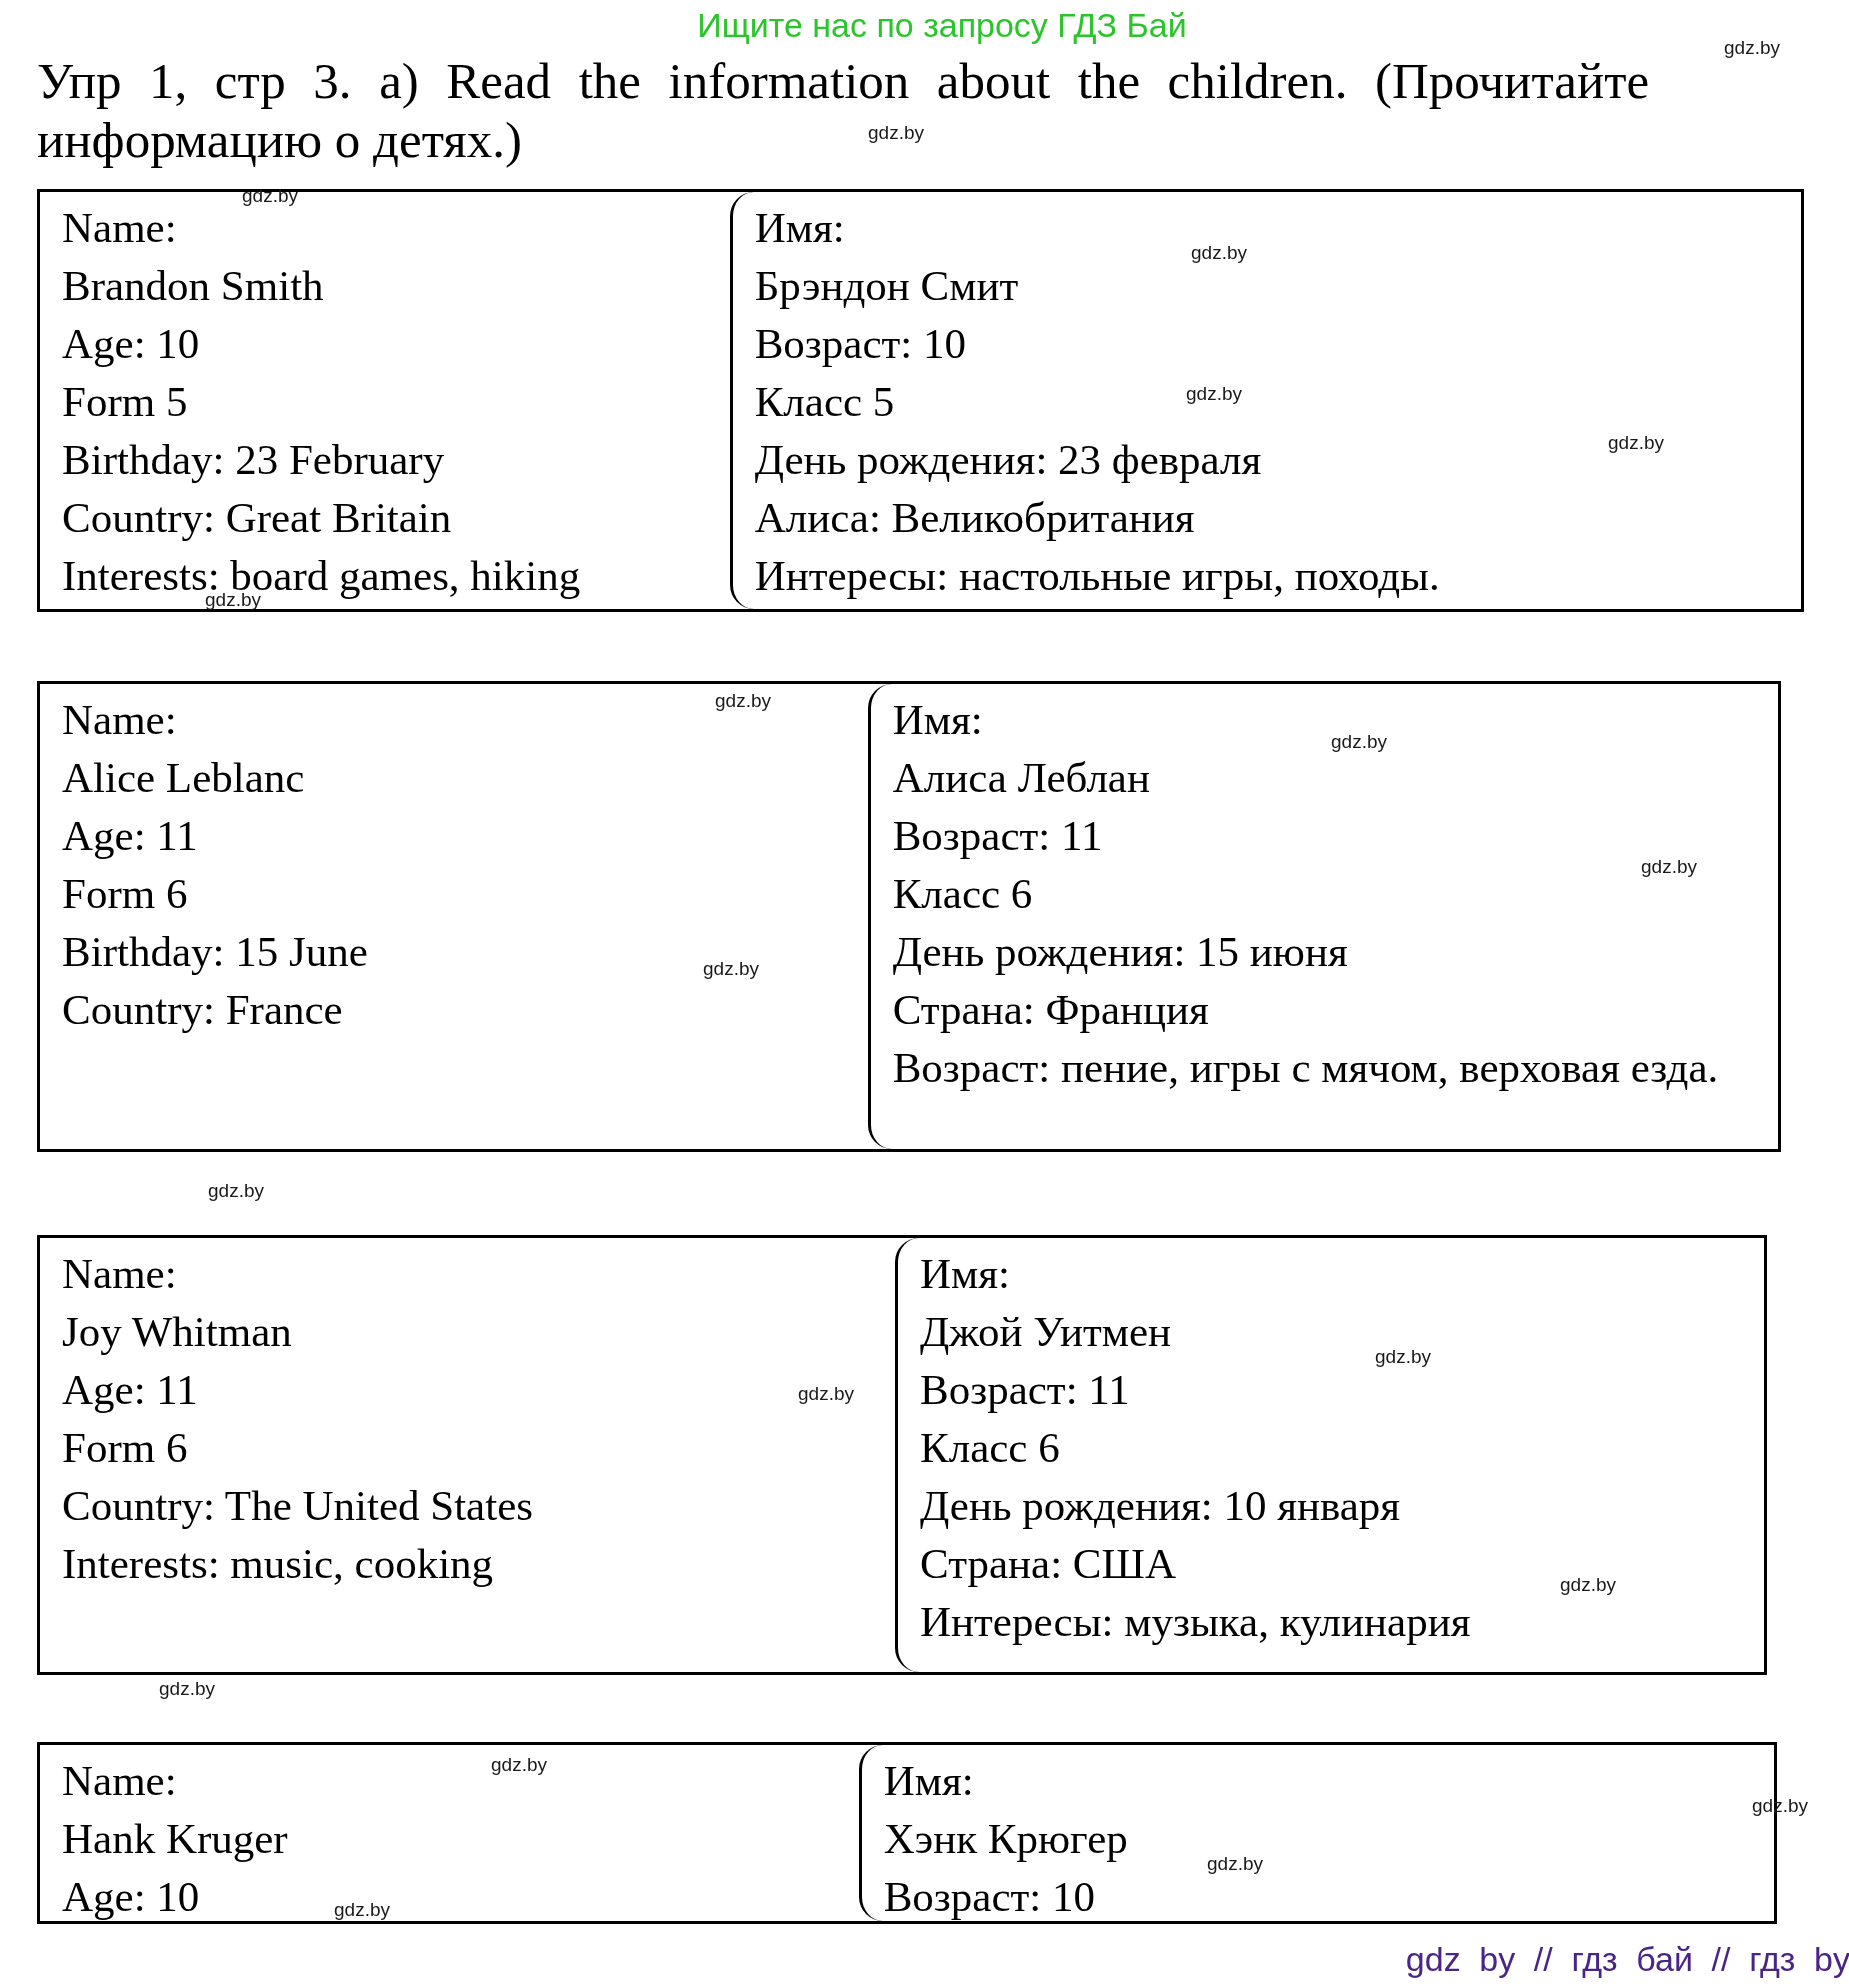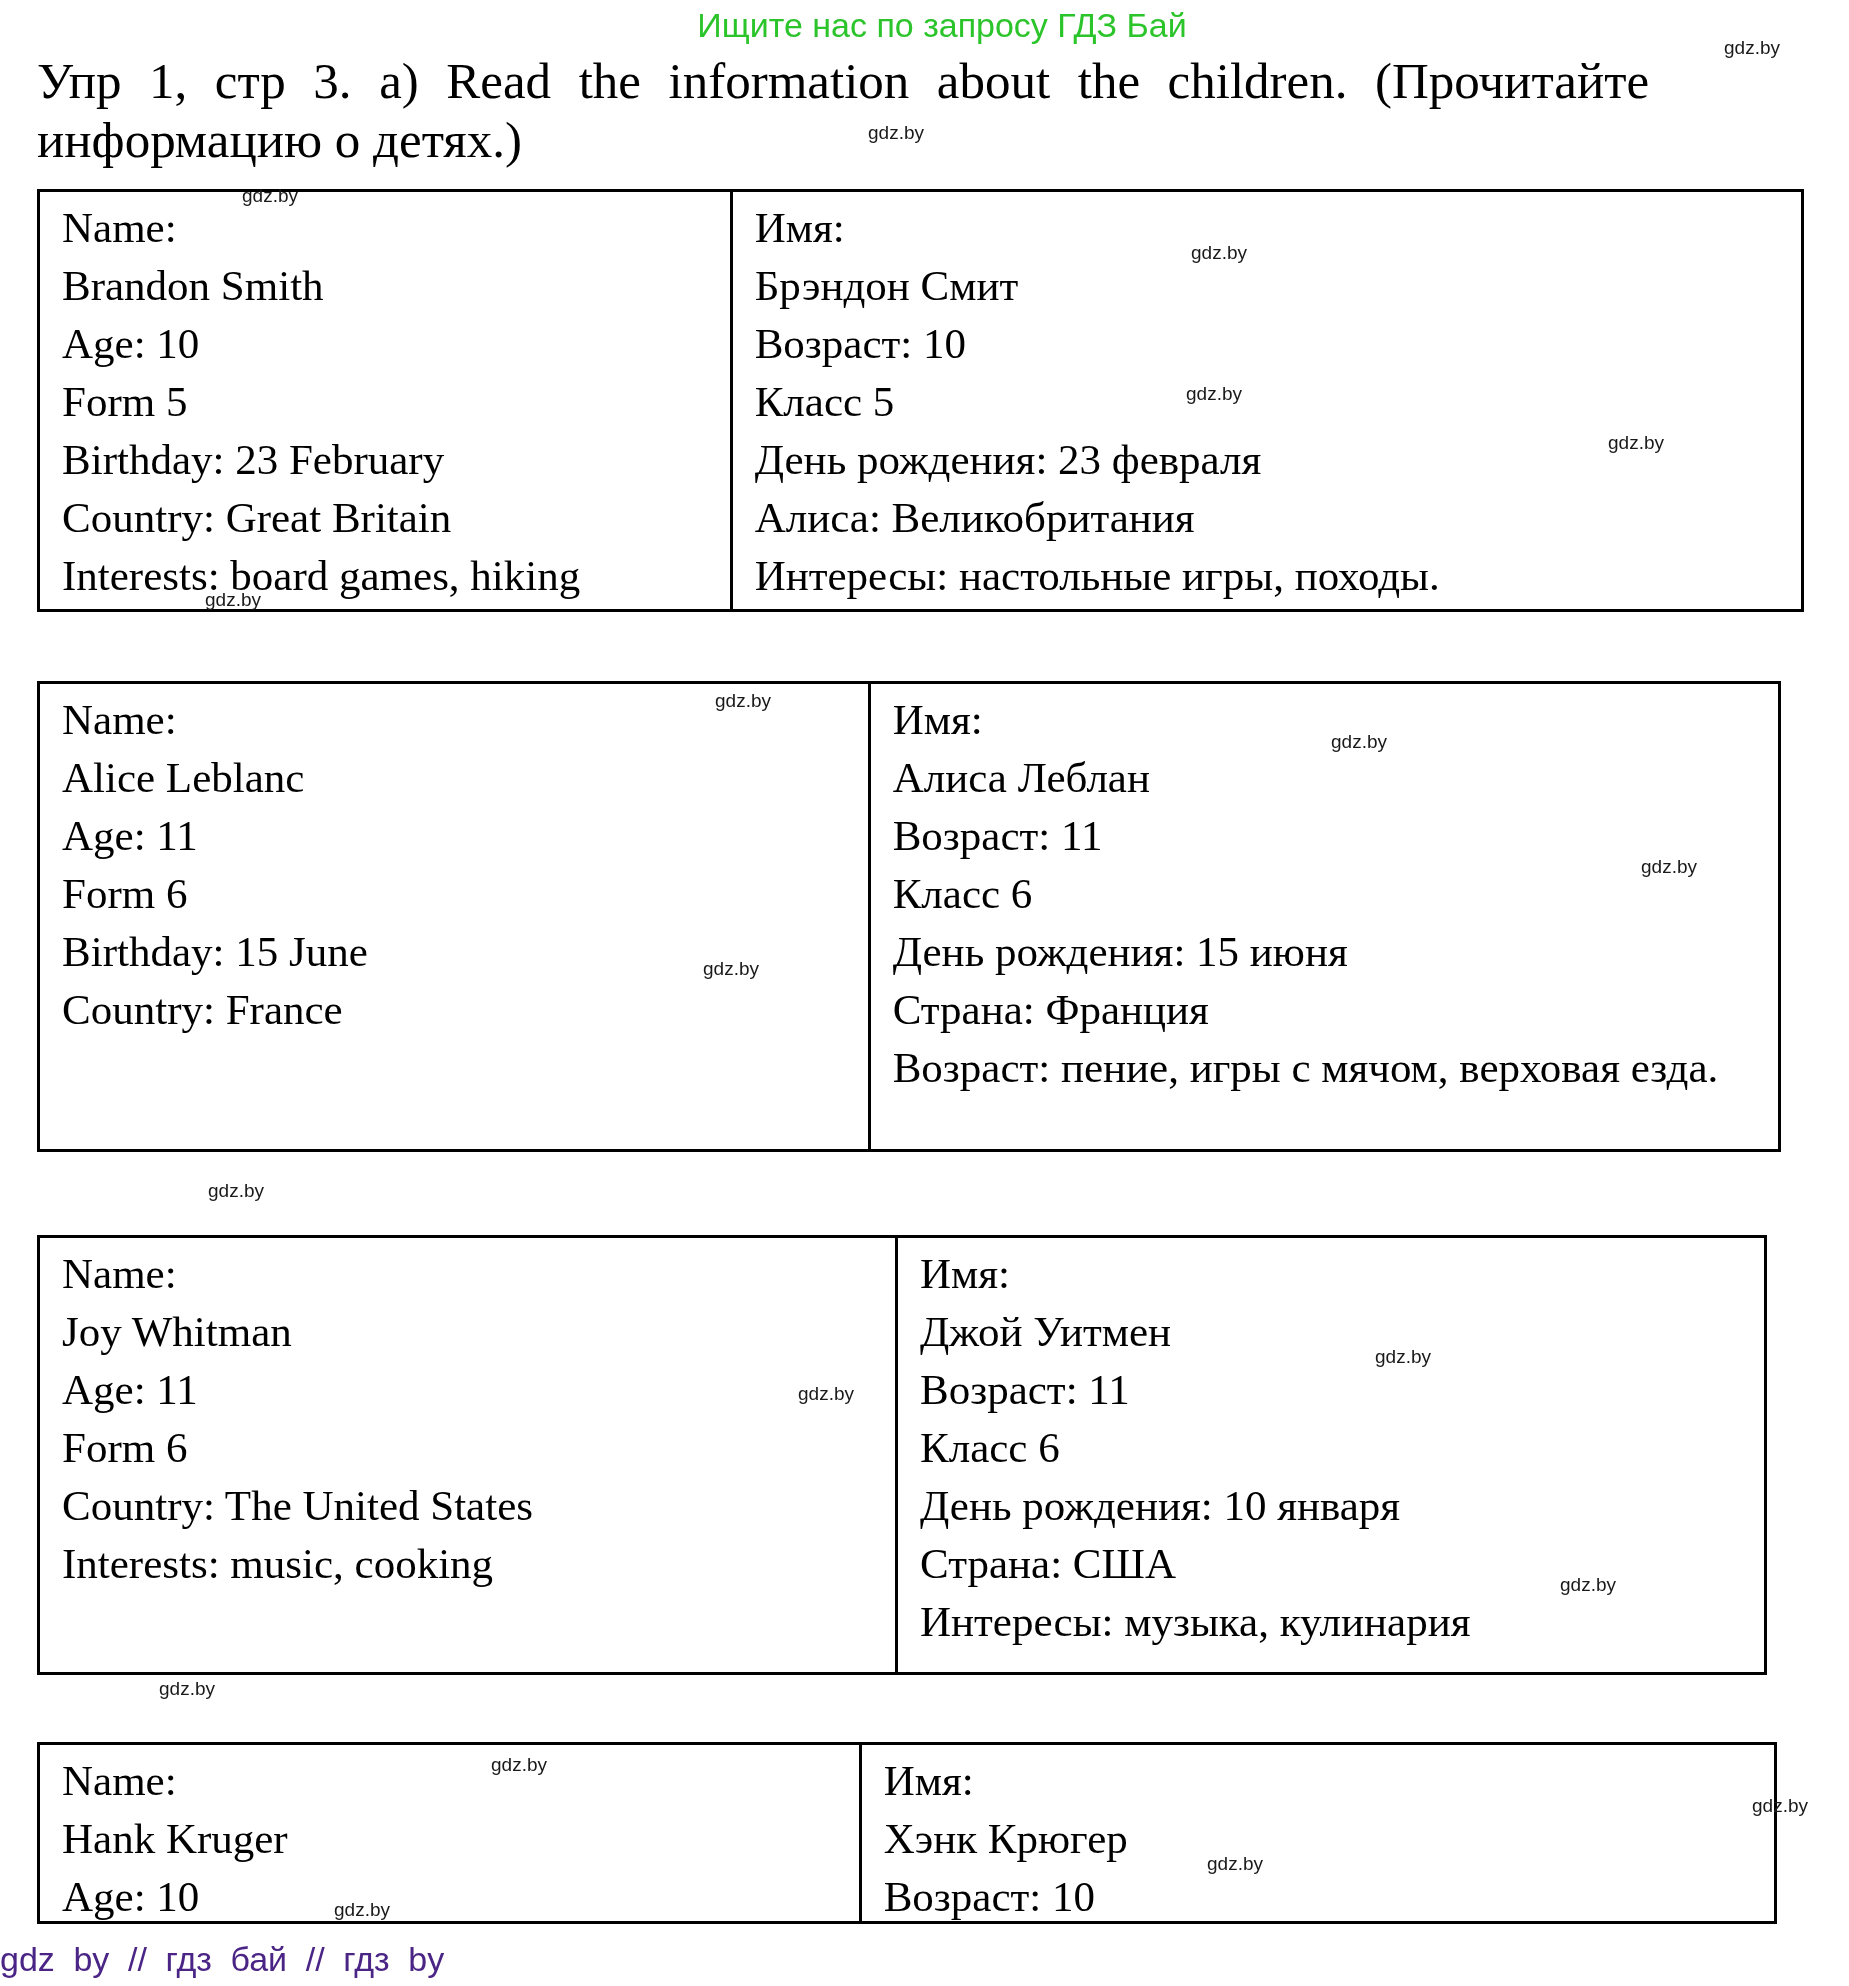--- a/index.html
+++ b/index.html
@@ -46,28 +46,29 @@
     border: 3.7px solid #000000;
     display: flex;
     box-sizing: border-box;
     background: #ffffff;
   }
   .cell {
     box-sizing: border-box;
     padding: 7.4px 16.6px 0 22px;
     font-size: 43px;
     line-height: 58px;
+    border-radius: 24px;
   }
   .cell.ru { border-left: 3.7px solid #000000; }
   .tl { white-space: normal; }
   .footer {
     position: absolute;
     left: 0; top: 1940px;
     width: 100%;
-    text-align: left;
+    text-align: right;
     font-family: "Liberation Sans", sans-serif;
     font-size: 34px;
     color: #4b2585;
     word-spacing: 9.2px;
   }
 </style>
 </head>
 <body>
 
 <div class="page">

